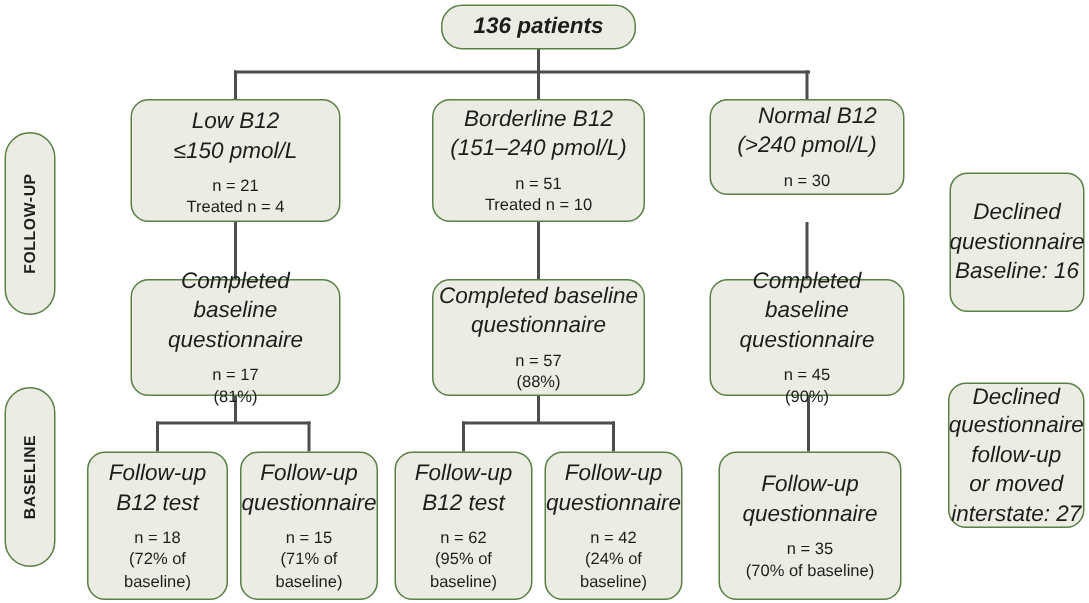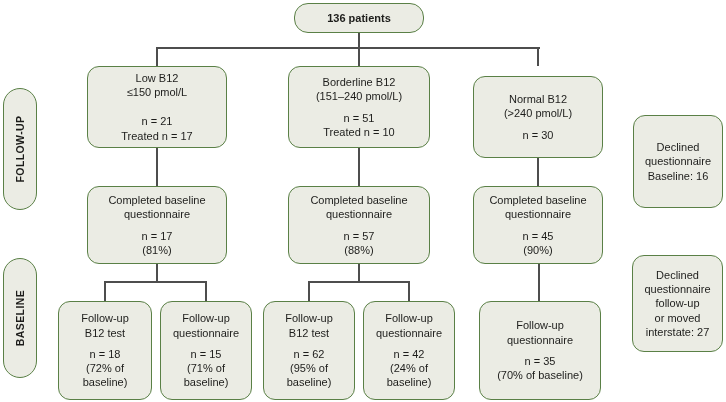--- a/index.html
+++ b/index.html
@@ -26,41 +26,41 @@
     border:1.5px solid var(--border);
     border-radius:12px;
     display:flex;
     flex-direction:column;
     align-items:center;
     justify-content:center;
     text-align:center;
     box-sizing:border-box;
     padding:4px 3px;
   }
-  .txt{white-space:pre-line;font-size:11px;line-height:1.3;}
+  .txt{white-space:pre-line;font-size:15px;line-height:1.3;font-style:italic;}
   .stats{white-space:pre-line;font-size:11px;line-height:1.3;margin-top:7px;}
   .root-box{font-weight:bold;font-size:11.5px;border-radius:14px;}
   .pill{
     border-radius:17px;
     padding:0;
   }
   .pill .rot{
     transform:rotate(-90deg);
     white-space:nowrap;
     font-weight:bold;
     font-size:10.5px;
     letter-spacing:0.4px;
   }
   
   .b-root {left:294px;top:3px;  width:130px;height:30px;}
   .b-pill1{left:3px;  top:88px; width:34px; height:122px;}
   .b-pill2{left:3px;  top:258px;width:34px; height:120px;}
   .b-r1c1 {left:87px; top:66px; width:140px;height:82px;justify-content:space-between;}
   .b-r1c2 {left:288px;top:66px; width:142px;height:82px;justify-content:center;}
-  .b-r1c3 {left:473px;top:76px; width:130px;height:82px;}
+  .b-r1c3 {left:473px;top:66px; width:130px;height:64px;text-align:right;}
   .b-r2c1 {left:87px; top:186px;width:140px;height:78px;}
   .b-r2c2 {left:288px;top:186px;width:142px;height:78px;}
   .b-r2c3 {left:473px;top:186px;width:130px;height:78px;}
   .b-r3c1a{left:58px; top:301px;width:94px; height:99px;}
   .b-r3c1b{left:160px;top:301px;width:92px; height:99px;}
   .b-r3c2a{left:263px;top:301px;width:92px; height:99px;}
   .b-r3c2b{left:363px;top:301px;width:92px; height:99px;}
   .b-r3c3 {left:479px;top:301px;width:122px;height:99px;}
   .b-d1   {left:633px;top:115px;width:90px; height:93px;}
   .b-d2   {left:632px;top:255px;width:91px; height:97px;}
@@ -100,21 +100,21 @@
     <span class="rot">FOLLOW-UP</span>
   </div>
   <div class="box pill b-pill2">
     <span class="rot">BASELINE</span>
   </div>
 
   <div class="box b-r1c1">
     <div class="txt">Low B12
 ≤150 pmol/L</div>
     <div class="stats">n = 21
-Treated n = 17</div>
+Treated n = 4</div>
   </div>
   <div class="box b-r1c2">
     <div class="txt">Borderline B12
 (151–240 pmol/L)</div>
     <div class="stats">n = 51
 Treated n = 10</div>
   </div>
   <div class="box b-r1c3">
     <div class="txt">Normal B12
 (&gt;240 pmol/L)</div>

